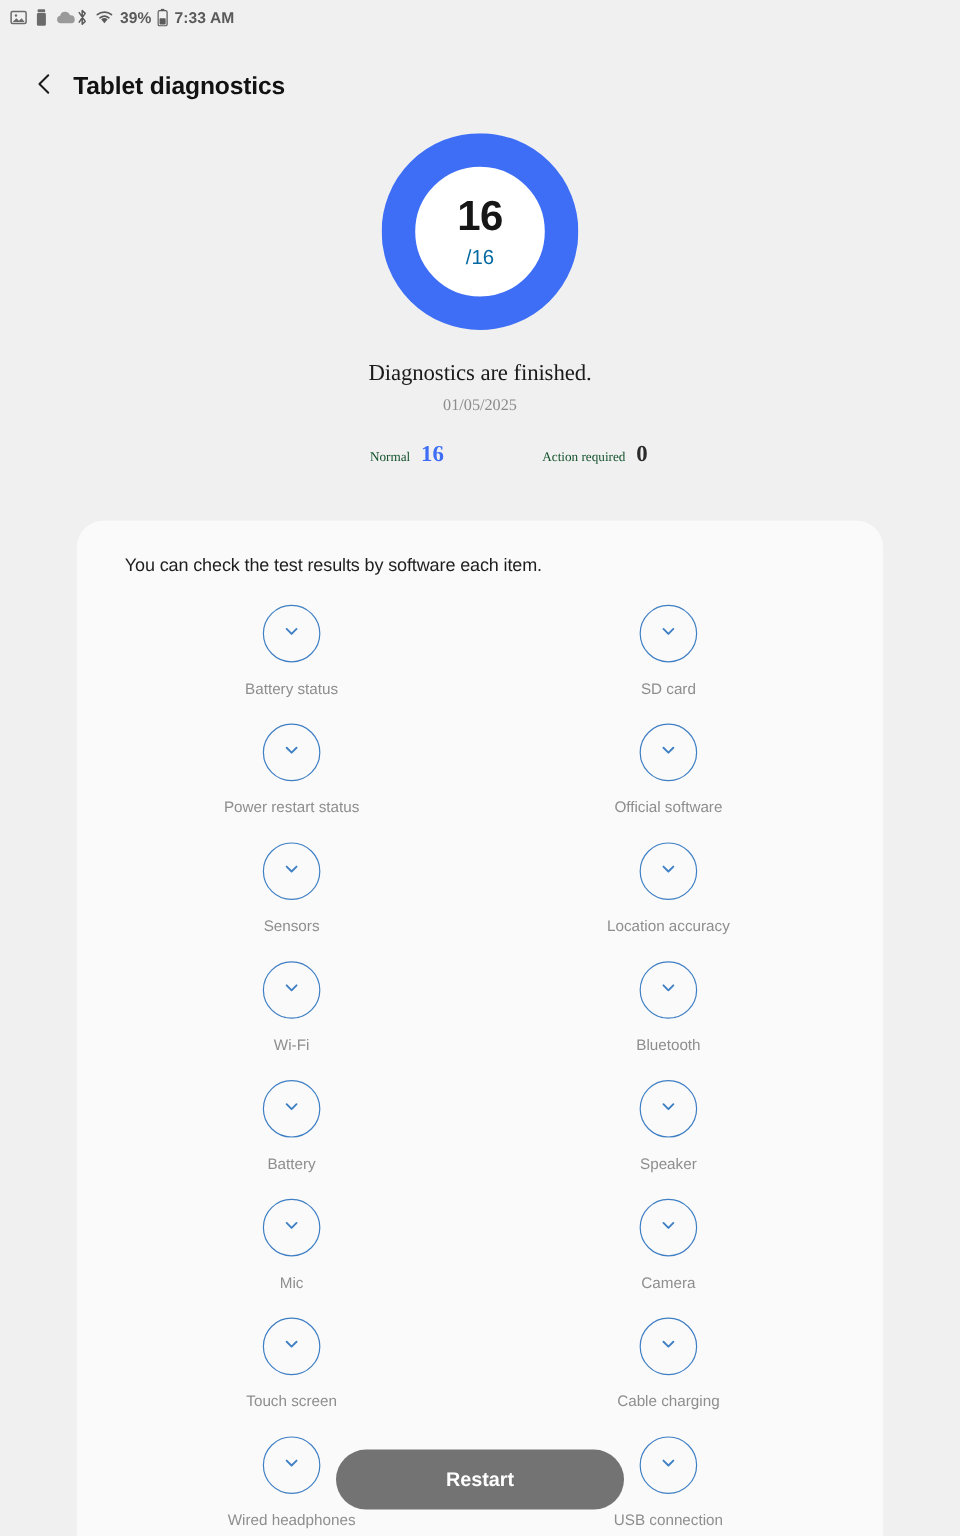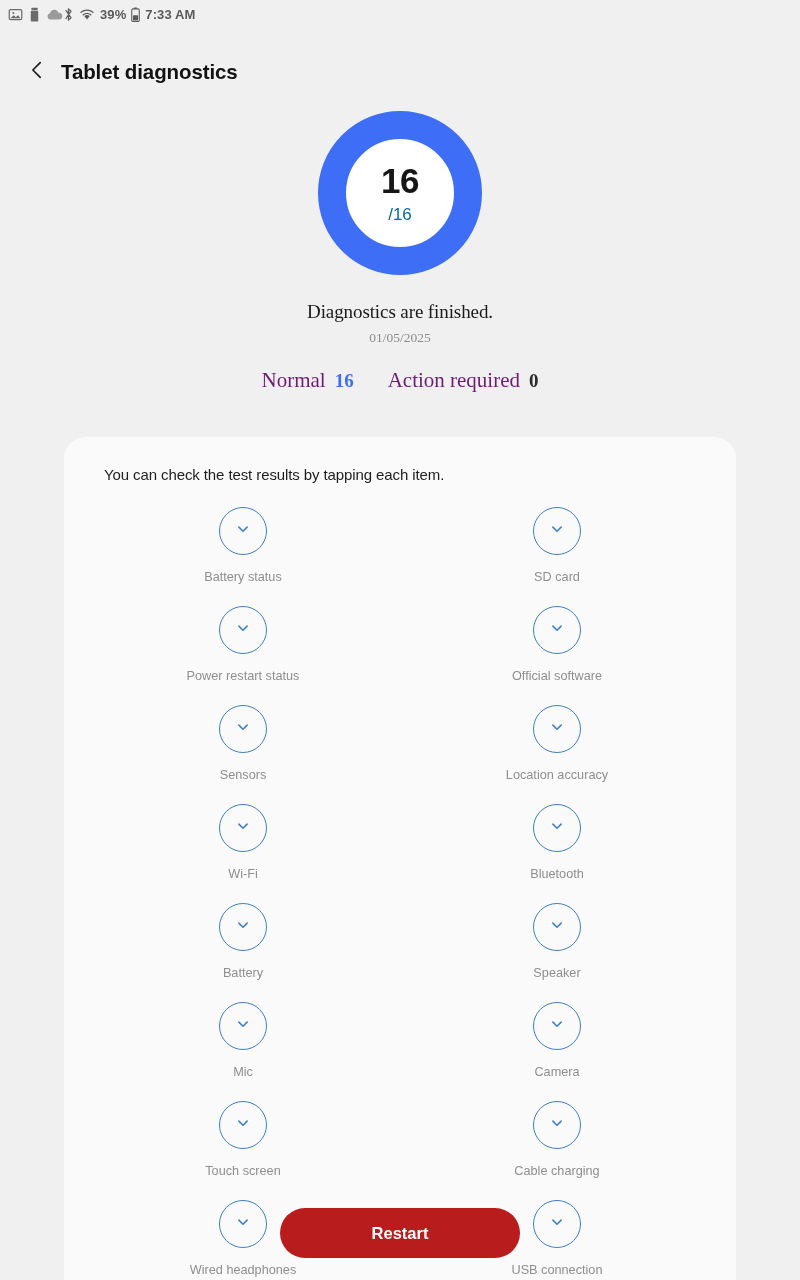--- a/index.html
+++ b/index.html
@@ -119,22 +119,23 @@
     align-items: baseline;
     gap: 34px;
     margin-top: 22px;
   }
   .count-group {
     display: flex;
     align-items: baseline;
     gap: 9px;
   }
   .count-label {
-    font-size: 21px;
-    color: #701a75;
+    font-size: 11px;
+    color: #14532d;
+    margin-left: 48px;
   }
   .count-value {
     font-size: 19px;
     font-weight: 700;
   }
   .count-value.normal { color: #3d6ef5; }
   .count-value.action { color: #2b2b2b; }
 
   
   .card {
@@ -285,21 +286,21 @@
       <span class="count-value normal" style="color: rgb(61, 110, 245);">16</span>
     </div>
     <div class="count-group">
       <span class="count-label">Action required</span>
       <span class="count-value action" style="color: rgb(43, 43, 43);">0</span>
     </div>
   </div>
 </div>
 
 <div class="card">
-  <div class="card-hint">You can check the test results by tapping each item.</div>
+  <div class="card-hint">You can check the test results by software each item.</div>
   <div class="grid">
       <div class="item">
         <div class="item-circle" style="border-color: rgb(63, 127, 196);">
           <span><svg width="18" height="18" viewBox="0 0 24 24">
               <path d="M6.5 9.5L12 15l5.5-5.5" fill="none" stroke="#3f7fc4" stroke-width="2.1" stroke-linecap="round" stroke-linejoin="round"></path>
             </svg></span>
         </div>
         <div class="item-label">Battery status</div>
       </div>
       <div class="item">
@@ -419,14 +420,14 @@
           <span><svg width="18" height="18" viewBox="0 0 24 24">
               <path d="M6.5 9.5L12 15l5.5-5.5" fill="none" stroke="#3f7fc4" stroke-width="2.1" stroke-linecap="round" stroke-linejoin="round"></path>
             </svg></span>
         </div>
         <div class="item-label">USB connection</div>
       </div>
     </div>
 </div>
 
 <div class="footer">
-  <button class="restart-btn" style="background: #b91c1c;">Restart</button>
+  <button class="restart-btn" style="background: #737373;">Restart</button>
 </div>
 
 </body></html>

